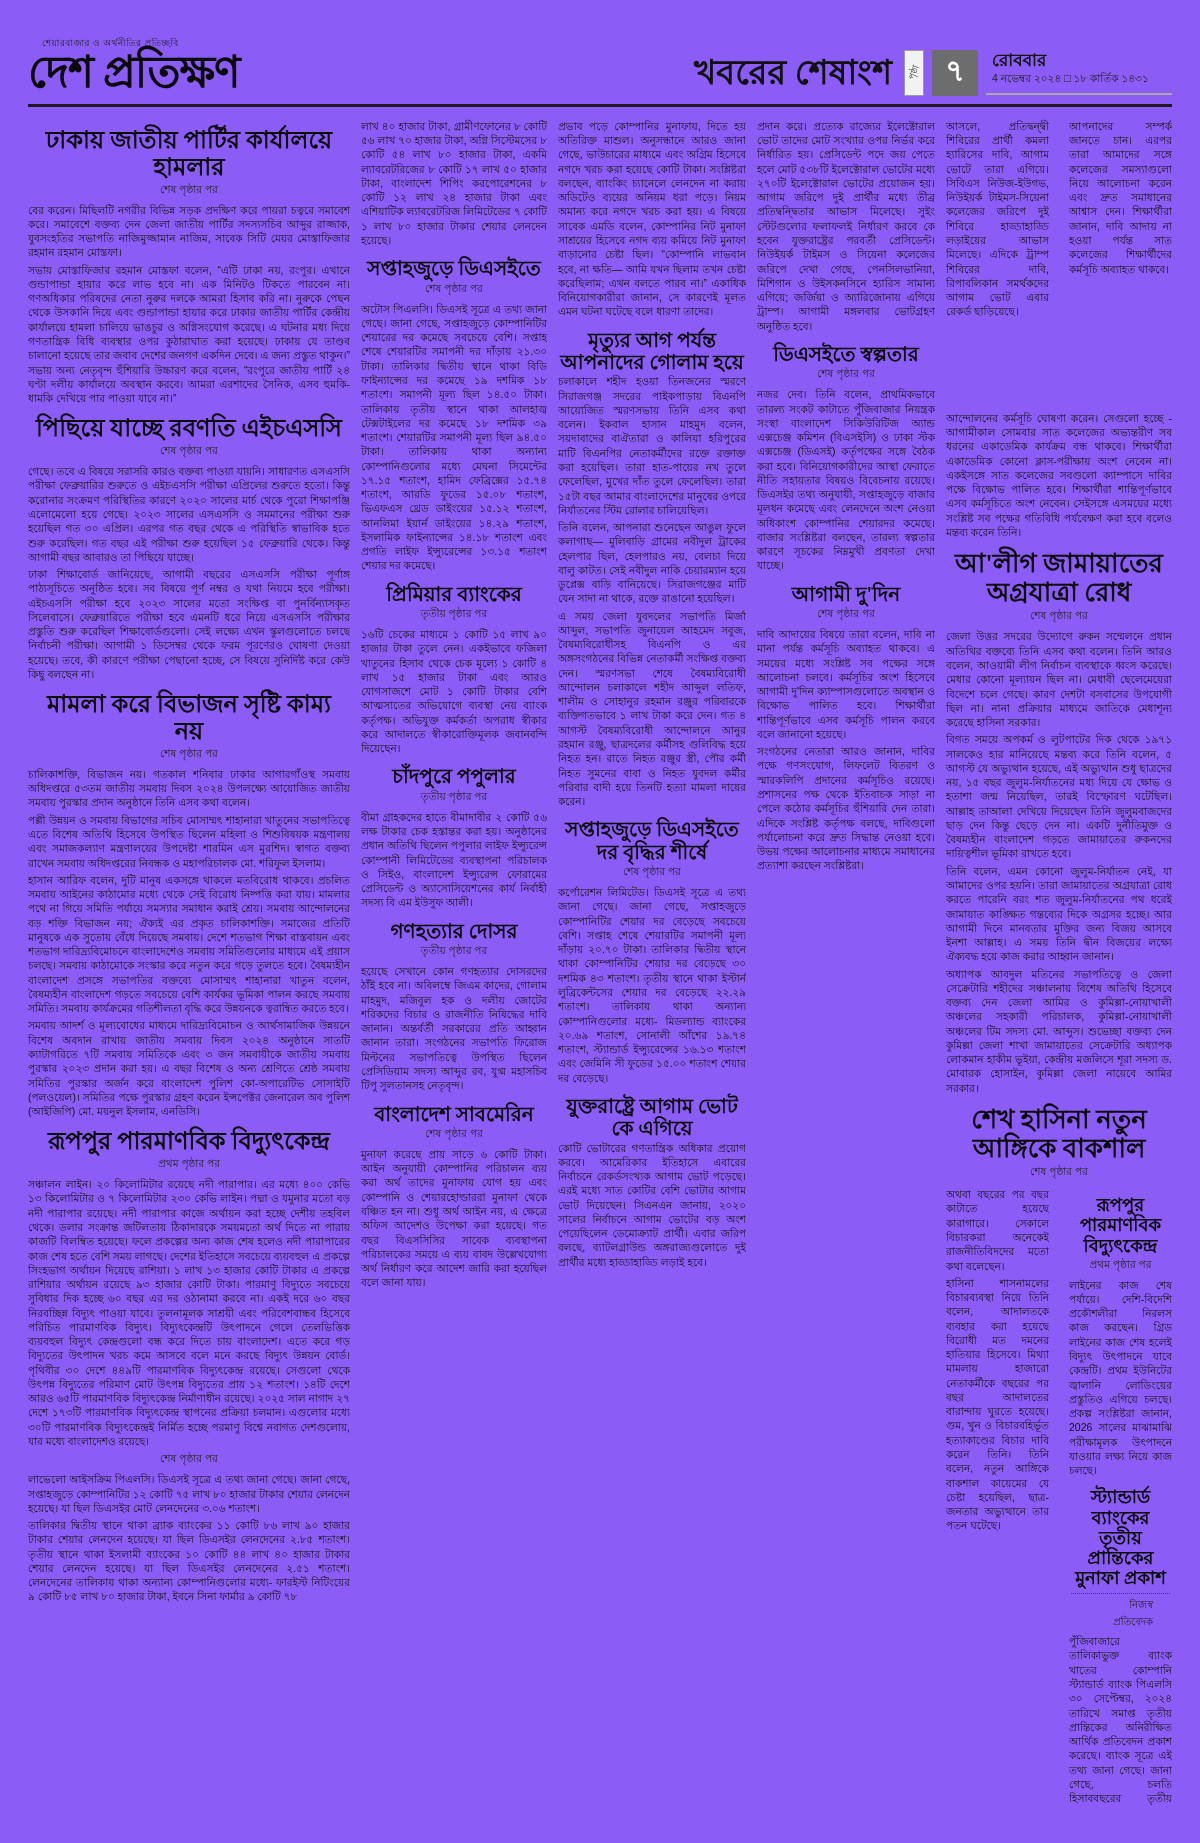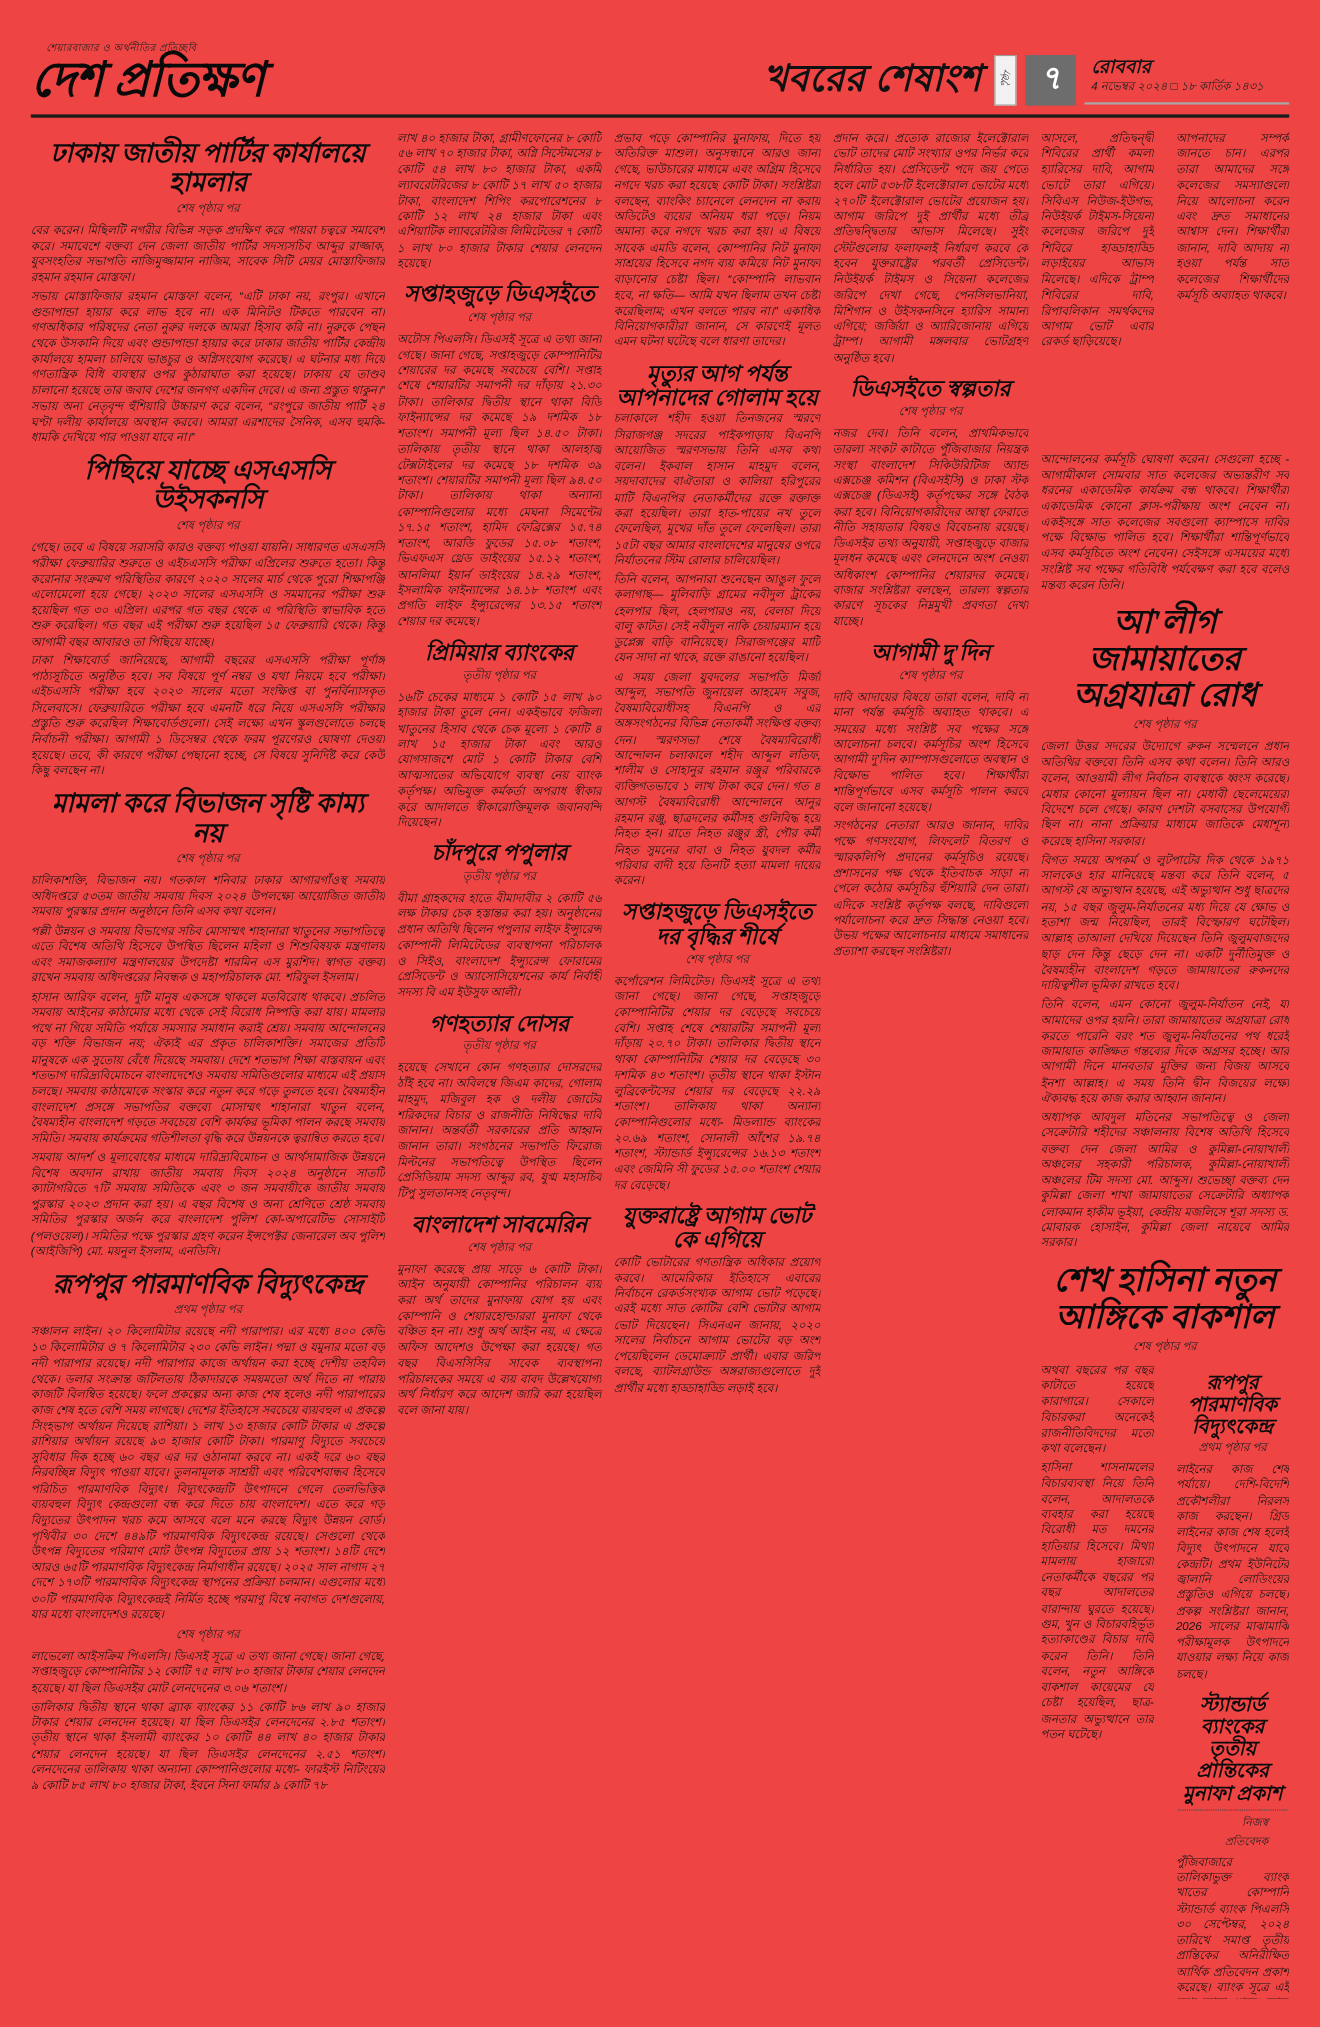--- a/index.html
+++ b/index.html
@@ -1,18 +1,18 @@
 <!DOCTYPE html>
 <html lang="bn"><head>
 <meta charset="utf-8">
 <style>
   html,body{margin:0;padding:0;background:#d8d8d8;}
-  .page{width:1200px;height:1843px;background:#ef4444;color:#141414;margin:0 auto;
+  .page{width:1200px;height:1843px;background:#8b5cf6;color:#141414;margin:0 auto;
         font-family:"Liberation Sans","DejaVu Sans",sans-serif;position:relative;
-        box-sizing:border-box;padding:0 28px;overflow:hidden;font-style:italic;}
+        box-sizing:border-box;padding:0 28px;overflow:hidden;}
   
   .hdr{display:flex;justify-content:space-between;align-items:flex-end;
        padding-top:36px;padding-bottom:8px;border-bottom:3px solid #1c1c1c;}
   .masthead{display:flex;flex-direction:column;}
   .tagline{font-size:9px;letter-spacing:.5px;color:#222;margin-left:14px;}
   .logo{font-size:44px;font-weight:900;line-height:1.02;color:#0a0a0a;
         font-family:"Liberation Serif","DejaVu Serif",serif;letter-spacing:-1px;}
   .hdr-right{display:flex;align-items:center;gap:8px;}
   .section-title{font-size:34px;font-weight:900;color:#111;line-height:1;margin-right:4px;
         font-family:"Liberation Serif","DejaVu Serif",serif;}
@@ -24,21 +24,21 @@
   .daydate{display:flex;flex-direction:column;padding-left:6px;border-bottom:2px solid #a9a9a9;
         padding-bottom:5px;min-width:180px;}
   .day{font-size:17px;font-weight:bold;line-height:1.2;}
   .dateline{font-size:10.5px;color:#222;}
   
   .columns{display:flex;gap:11px;padding-top:10px;height:1700px;overflow:hidden;}
   .col{overflow:hidden;}
   .headline{text-align:center;font-weight:900;line-height:1.12;margin:10px 2px 1px;
         font-family:"Liberation Serif","DejaVu Serif",serif;color:#0b0b0b;}
   .headline.xl{font-size:24px;}
-  .headline.lg{font-size:30px;}
+  .headline.lg{font-size:26px;}
   .headline.md{font-size:20px;}
   .headline.sm{font-size:18px;}
   .subhead{text-align:center;font-size:10.5px;margin:1px 0 4px;color:#222;}
   .para{font-size:10.5px;line-height:1.36;text-align:justify;margin:0 0 3px;}
   .lead{margin-top:2px;}
   .minirow{display:flex;gap:20px;}
   .minirow .minicol{flex:1;overflow:hidden;}
   .dotted-rule{border-top:1px dotted #444;margin:5px 2px 3px;}
   .byline{text-align:right;font-size:10px;color:#222;margin:0 19px 3px;}
   article{display:block;}
@@ -69,21 +69,21 @@
 
   <div class="columns">
       <section class="col" style="flex: 0 0 322px; width: 322px;">
         <article class="article">
           <h2 class="headline xl">ঢাকায় জাতীয় পার্টির কার্যালয়ে হামলার</h2>
           <div class="subhead">শেষ পৃষ্ঠার পর</div>
           <p class="para">বের করেন। মিছিলটি নগরীর বিভিন্ন সড়ক প্রদক্ষিণ করে পায়রা চত্বরে সমাবেশ করে। সমাবেশে বক্তব্য দেন জেলা জাতীয় পার্টির সদস্যসচিব আব্দুর রাজ্জাক, যুবসংহতির সভাপতি নাজিমুজ্জামান নাজিম, সাবেক সিটি মেয়র মোস্তাফিজার রহমান রহমান মোস্তফা।</p>
           <p class="para">সভায় মোস্তাফিজার রহমান মোস্তফা বলেন, “এটি ঢাকা নয়, রংপুর। এখানে গুন্ডাপান্ডা হায়ার করে লাভ হবে না। এক মিনিটও টিকতে পারবেন না। গণঅধিকার পরিষদের নেতা নুরুর দলকে আমরা হিসাব করি না। নুরুকে পেছন থেকে উসকানি দিয়ে এবং গুন্ডাপান্ডা হায়ার করে ঢাকার জাতীয় পার্টির কেন্দ্রীয় কার্যালয়ে হামলা চালিয়ে ভাঙচুর ও অগ্নিসংযোগ করেছে। এ ঘটনার মধ্য দিয়ে গণতান্ত্রিক বিধি ব্যবস্থার ওপর কুঠারাঘাত করা হয়েছে। ঢাকায় যে তাণ্ডব চালানো হয়েছে তার জবাব দেশের জনগণ একদিন দেবে। এ জন্য প্রস্তুত থাকুন।” সভায় অন্য নেতৃবৃন্দ হুঁশিয়ারি উচ্চারণ করে বলেন, “রংপুরে জাতীয় পার্টি ২৪ ঘণ্টা দলীয় কার্যালয়ে অবস্থান করবে। আমরা এরশাদের সৈনিক, এসব হুমকি-ধামকি দেখিয়ে পার পাওয়া যাবে না।”</p>
         </article>
         <article class="article">
-          <h2 class="headline xl">পিছিয়ে যাচ্ছে এসএসসি উইসকনসি</h2>
+          <h2 class="headline xl">পিছিয়ে যাচ্ছে রবণতি এইচএসসি</h2>
           <div class="subhead">শেষ পৃষ্ঠার পর</div>
           <p class="para">গেছে। তবে এ বিষয়ে সরাসরি কারও বক্তব্য পাওয়া যায়নি। সাধারণত এসএসসি পরীক্ষা ফেব্রুয়ারির শুরুতে ও এইচএসসি পরীক্ষা এপ্রিলের শুরুতে হতো। কিন্তু করোনার সংক্রমণ পরিস্থিতির কারণে ২০২০ সালের মার্চ থেকে পুরো শিক্ষাপঞ্জি এলোমেলো হয়ে গেছে। ২০২৩ সালের এসএসসি ও সমমানের পরীক্ষা শুরু হয়েছিল গত ৩০ এপ্রিল। এরপর গত বছর থেকে এ পরিস্থিতি স্বাভাবিক হতে শুরু করেছিল। গত বছর এই পরীক্ষা শুরু হয়েছিল ১৫ ফেব্রুয়ারি থেকে। কিন্তু আগামী বছর আবারও তা পিছিয়ে যাচ্ছে।</p>
           <p class="para">ঢাকা শিক্ষাবোর্ড জানিয়েছে, আগামী বছরের এসএসসি পরীক্ষা পূর্ণাঙ্গ পাঠ্যসূচিতে অনুষ্ঠিত হবে। সব বিষয়ে পূর্ণ নম্বর ও যথা নিয়মে হবে পরীক্ষা। এইচএসসি পরীক্ষা হবে ২০২৩ সালের মতো সংক্ষিপ্ত বা পুনর্বিন্যাসকৃত সিলেবাসে। ফেব্রুয়ারিতে পরীক্ষা হবে এমনটি ধরে নিয়ে এসএসসি পরীক্ষার প্রস্তুতি শুরু করেছিল শিক্ষাবোর্ডগুলো। সেই লক্ষ্যে এখন স্কুলগুলোতে চলছে নির্বাচনী পরীক্ষা। আগামী ১ ডিসেম্বর থেকে ফরম পূরণেরও ঘোষণা দেওয়া হয়েছে। তবে, কী কারণে পরীক্ষা পেছানো হচ্ছে, সে বিষয়ে সুনির্দিষ্ট করে কেউ কিছু বলছেন না।</p>
         </article>
         <article class="article">
           <h2 class="headline xl">মামলা করে বিভাজন সৃষ্টি কাম্য নয়</h2>
           <div class="subhead">শেষ পৃষ্ঠার পর</div>
           <p class="para">চালিকাশক্তি, বিভাজন নয়। গতকাল শনিবার ঢাকার আগারগাঁওস্থ সমবায় অধিদপ্তরে ৫৩তম জাতীয় সমবায় দিবস ২০২৪ উপলক্ষ্যে আয়োজিত জাতীয় সমবায় পুরস্কার প্রদান অনুষ্ঠানে তিনি এসব কথা বলেন।</p>
           <p class="para">পল্লী উন্নয়ন ও সমবায় বিভাগের সচিব মোসাম্মৎ শাহানারা খাতুনের সভাপতিত্বে এতে বিশেষ অতিথি হিসেবে উপস্থিত ছিলেন মহিলা ও শিশুবিষয়ক মন্ত্রণালয় এবং সমাজকল্যাণ মন্ত্রণালয়ের উপদেষ্টা শারমিন এস মুরশিদ। স্বাগত বক্তব্য রাখেন সমবায় অধিদপ্তরের নিবন্ধক ও মহাপরিচালক মো. শরিফুল ইসলাম।</p>
           <p class="para">হাসান আরিফ বলেন, দুটি মানুষ একসঙ্গে থাকলে মতবিরোধ থাকবে। প্রচলিত সমবায় আইনের কাঠামোর মধ্যে থেকে সেই বিরোধ নিষ্পত্তি করা যায়। মামলার পথে না গিয়ে সমিতি পর্যায়ে সমস্যার সমাধান করাই শ্রেয়। সমবায় আন্দোলনের বড় শক্তি বিভাজন নয়; ঐক্যই এর প্রকৃত চালিকাশক্তি। সমাজের প্রতিটি মানুষকে এক সুতোয় বেঁধে দিয়েছে সমবায়। দেশে শতভাগ শিক্ষা বাস্তবায়ন এবং শতভাগ দারিদ্র্যবিমোচনে বাংলাদেশেও সমবায় সমিতিগুলোর মাধ্যমে এই প্রয়াস চলছে। সমবায় কাঠামোকে সংস্কার করে নতুন করে গড়ে তুলতে হবে। বৈষম্যহীন বাংলাদেশ প্রসঙ্গে সভাপতির বক্তব্যে মোসাম্মৎ শাহানারা খাতুন বলেন, বৈষম্যহীন বাংলাদেশ গড়তে সবচেয়ে বেশি কার্যকর ভূমিকা পালন করছে সমবায় সমিতি। সমবায় কার্যক্রমের গতিশীলতা বৃদ্ধি করে উন্নয়নকে ত্বরান্বিত করতে হবে।</p>

